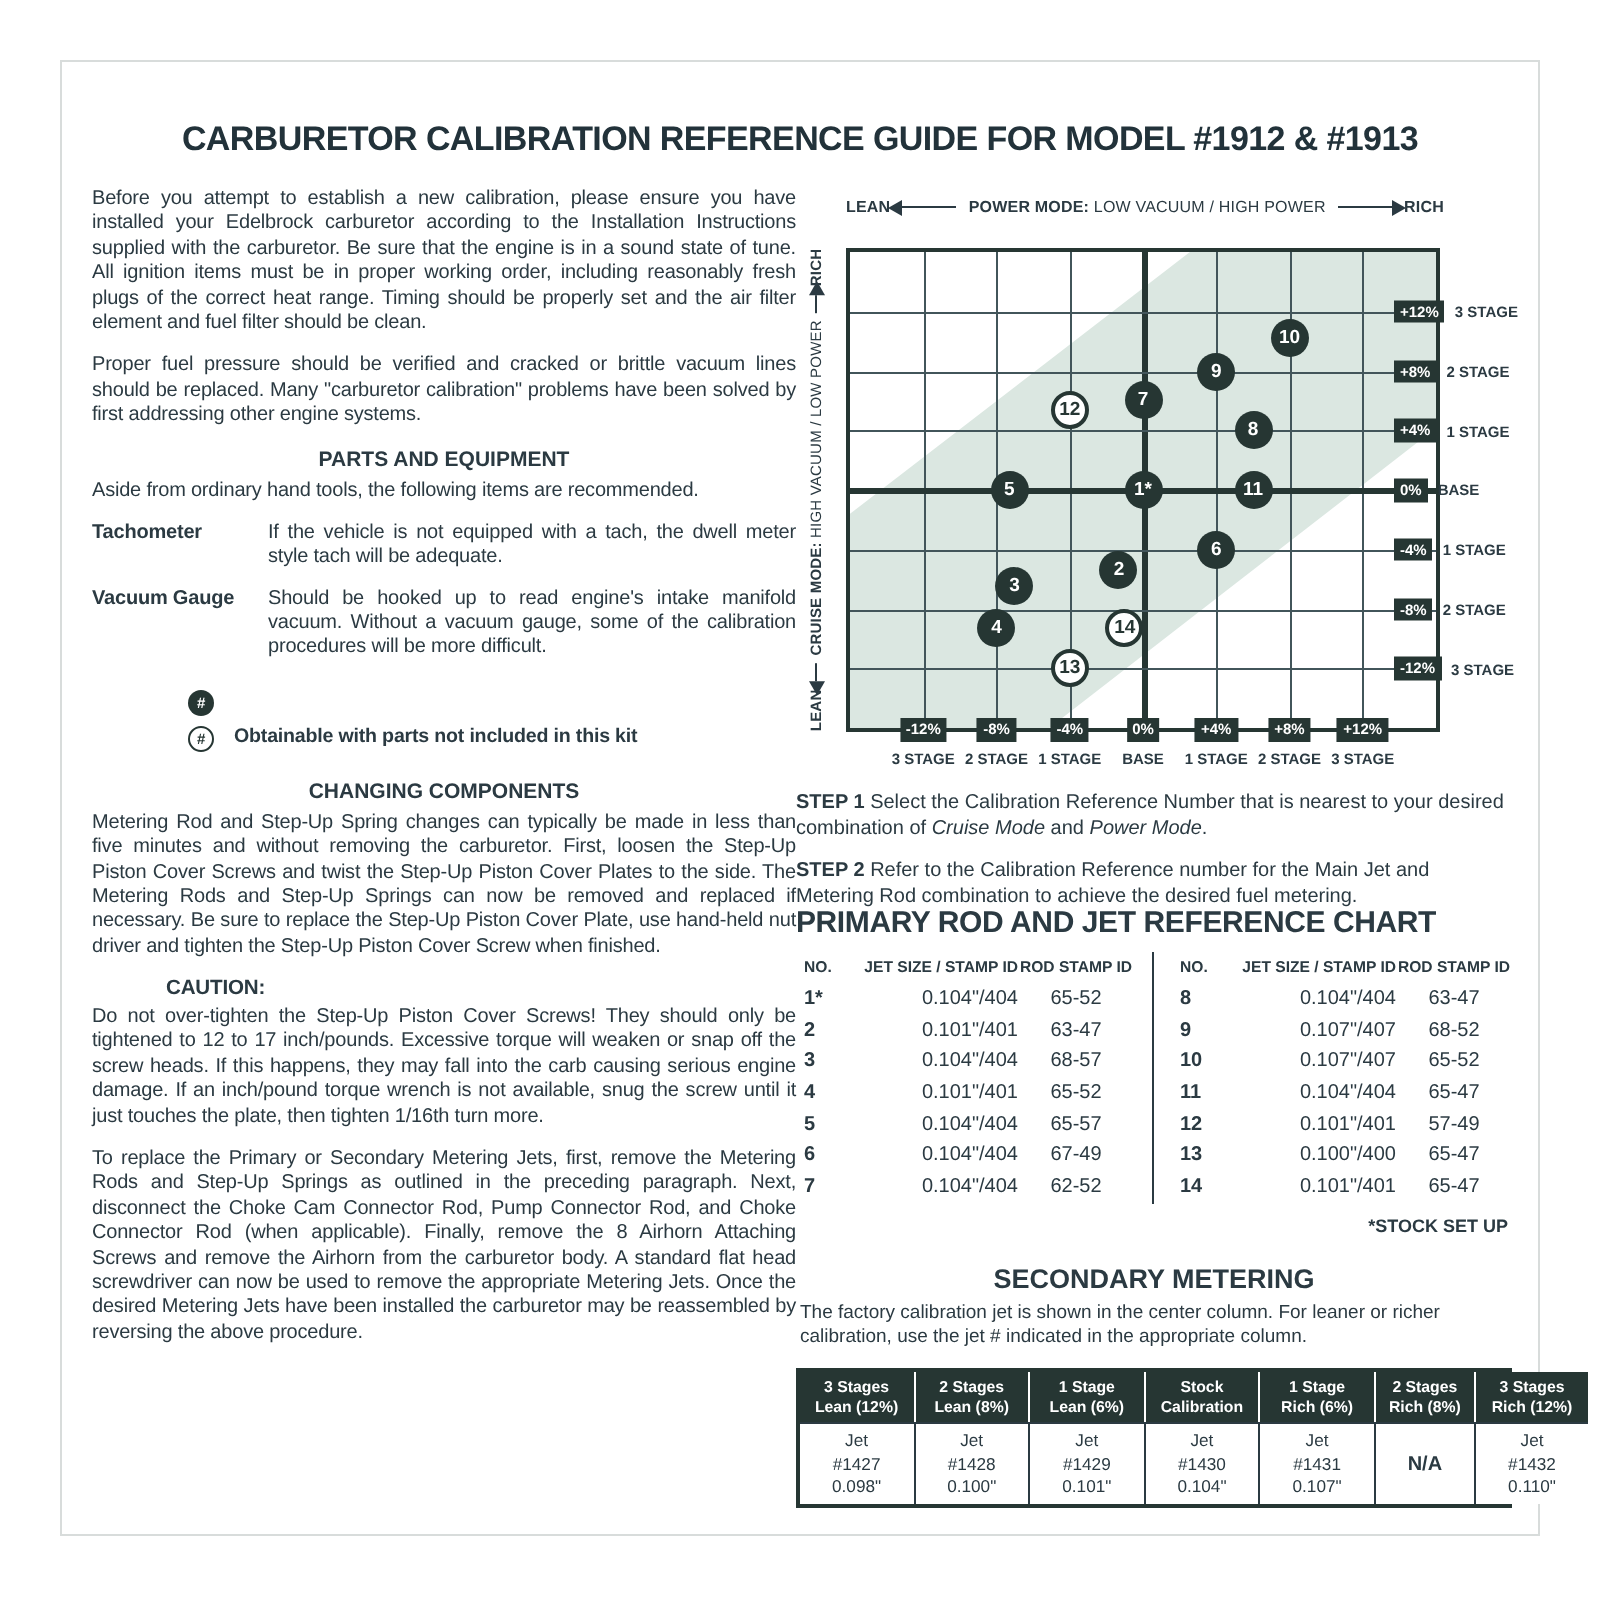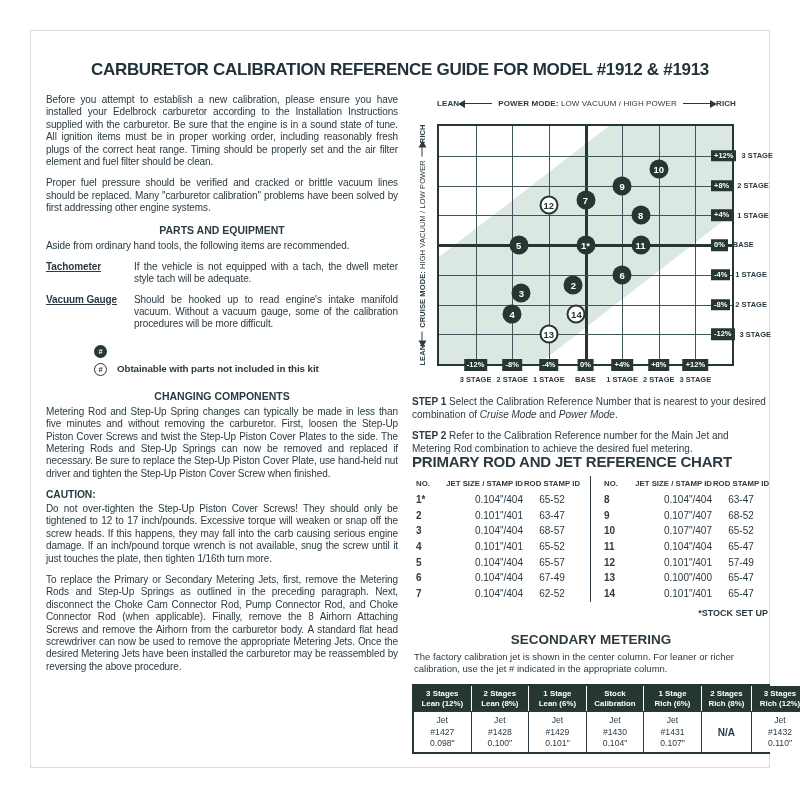--- a/index.html
+++ b/index.html
@@ -17,32 +17,32 @@
   .frame{position:absolute;left:30px;top:30px;right:30px;bottom:32px;border:1px solid var(--frame);}
   .title{position:absolute;top:60px;left:0;width:100%;text-align:center;
     font-size:17px;font-weight:bold;letter-spacing:-0.3px;color:#22323a;}
   .b{font-weight:bold;}
   
   .col-left{position:absolute;left:46px;top:94px;width:352px;font-size:10px;line-height:1.24;letter-spacing:-0.1px;}
   .col-left p.j{text-align:justify;}
   .col-left p{margin-bottom:9px;}
   h2.sec{font-size:10.5px;font-weight:bold;text-align:center;margin:4px 0 3px 0;letter-spacing:0;}
   .def-row{display:grid;grid-template-columns:80px 1fr;column-gap:8px;margin-bottom:8px;}
-  .def-term{font-weight:bold;text-decoration:underline;}
+  .def-term{font-weight:bold;}
   .def-desc{text-align:justify;}
   .legend{margin:14px 0 14px 48px;}
   .legend-row{display:flex;align-items:center;margin-bottom:5px;}
   .sym{width:13px;height:13px;border-radius:50%;display:inline-flex;align-items:center;justify-content:center;
        font-size:7.5px;font-weight:bold;flex:0 0 13px;margin-right:10px;}
   .sym-filled{background:var(--dark);color:#fff;}
   .sym-outline{background:#fff;border:1.4px solid var(--dark);color:var(--dark);}
   .legend-text{font-weight:bold;font-size:9.8px;}
-  .caution-label{font-size:10.3px;font-weight:bold;margin-bottom:1px;}
+  .caution-label{font-size:10.3px;font-weight:bold;margin-bottom:1px;margin-left:37px;}
   
-  .col-right{position:absolute;left:412px;top:95px;width:362px;height:675px;}
+  .col-right{position:absolute;left:398px;top:95px;width:362px;height:675px;}
   .axis-top{position:absolute;top:4px;left:25px;width:299px;display:flex;align-items:center;justify-content:center;gap:6px;
             font-size:8px;letter-spacing:0.1px;white-space:nowrap;}
   .arr{position:relative;height:1.5px;background:var(--ink);display:inline-block;}
   .arr.w{width:32px;}
   .arr.s{width:9px;}
   .arr.l::before{content:"";position:absolute;left:-7px;top:-3.2px;width:0;height:0;
       border-top:4px solid transparent;border-bottom:4px solid transparent;border-right:7px solid var(--ink);}
   .arr.r::after{content:"";position:absolute;right:-7px;top:-3.2px;width:0;height:0;
       border-top:4px solid transparent;border-bottom:4px solid transparent;border-left:7px solid var(--ink);}
   .vlabel{position:absolute;left:10px;top:150px;transform:translate(-50%,-50%) rotate(-90deg);

